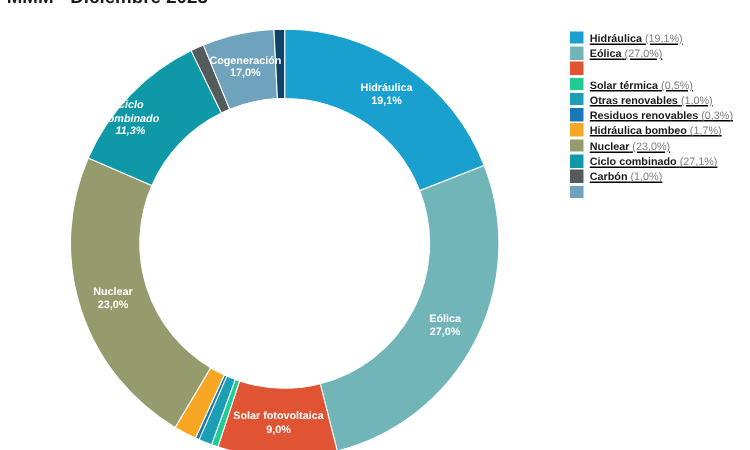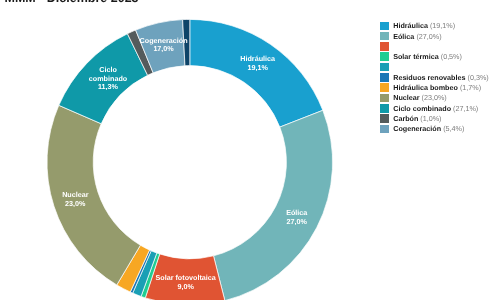--- a/index.html
+++ b/index.html
@@ -6,21 +6,21 @@
   html,body{margin:0;padding:0;}
   body{width:500px;height:300px;overflow:hidden;background:#ffffff;
        font-family:"Liberation Sans",sans-serif;-webkit-font-smoothing:antialiased;text-rendering:geometricPrecision;}
   #page{position:relative;width:500px;height:300px;background:#fff;}
   #chart-title{position:absolute;left:4.5px;top:-8.6px;font-size:12.5px;font-weight:bold;
        color:#1a1a1a;white-space:nowrap;line-height:14px;}
   #donut{position:absolute;left:0;top:0;}
   .slice-label{position:absolute;color:#ffffff;font-size:7.2px;font-weight:bold;
        text-align:center;line-height:8.7px;white-space:nowrap;transform:translate(-50%,-50%) translateY(0.25px);}
   #legend{position:absolute;left:380px;top:20.7px;}
-  .legend-row{display:flex;align-items:center;height:10.3px;}
+  .legend-row{display:flex;align-items:flex-start;height:10.3px;text-decoration:underline;}
   .legend-swatch{width:8.6px;height:8.6px;flex:0 0 8.6px;}
   .legend-text{margin-left:4.6px;font-size:7.2px;color:#3a3a3a;white-space:nowrap;}
   .legend-name{color:#1a1a1a;font-weight:bold;}
   .legend-pct{color:#7d7d7d;}
 </style>
 </head>
 <body>
 
 <div id="page">
   <div id="chart-title">MMM - Diciembre 2023</div>
@@ -48,21 +48,21 @@
         <div>27,0%</div>
       </div>
       <div class="slice-label" style="left: 185.65px; top: 282.43px;">
         <div>Solar fotovoltaica</div>
         <div>9,0%</div>
       </div>
       <div class="slice-label" style="left: 75.32px; top: 199.16px;">
         <div>Nuclear</div>
         <div>23,0%</div>
       </div>
-      <div class="slice-label" style="left: 108px; top: 78.96px;">
+      <div class="slice-label" style="left: 87px; top: 78.96px; font-style: italic;">
         <div>Ciclo</div>
         <div>combinado</div>
         <div>11,3%</div>
       </div>
       <div class="slice-label" style="left: 163.58px; top: 44.79px;">
         <div>Cogeneración</div>
         <div>17,0%</div>
       </div>
     </div>
   <div id="legend">
@@ -76,20 +76,21 @@
       </div>
       <div class="legend-row">
         <span class="legend-swatch" style="background: rgb(224, 84, 51);"></span>
       </div>
       <div class="legend-row">
         <span class="legend-swatch" style="background: rgb(31, 205, 146);"></span>
         <span class="legend-text"><span class="legend-name">Solar térmica</span> <span class="legend-pct">(0,5%)</span></span>
       </div>
       <div class="legend-row">
         <span class="legend-swatch" style="background: rgb(26, 159, 181);"></span>
+        <span class="legend-text"><span class="legend-name">Otras renovables</span> <span class="legend-pct">(1,0%)</span></span>
       </div>
       <div class="legend-row">
         <span class="legend-swatch" style="background: rgb(26, 119, 182);"></span>
         <span class="legend-text"><span class="legend-name">Residuos renovables</span> <span class="legend-pct">(0,3%)</span></span>
       </div>
       <div class="legend-row">
         <span class="legend-swatch" style="background: rgb(247, 167, 35);"></span>
         <span class="legend-text"><span class="legend-name">Hidráulica bombeo</span> <span class="legend-pct">(1,7%)</span></span>
       </div>
       <div class="legend-row">
@@ -99,16 +100,15 @@
       <div class="legend-row">
         <span class="legend-swatch" style="background: rgb(15, 153, 168);"></span>
         <span class="legend-text"><span class="legend-name">Ciclo combinado</span> <span class="legend-pct">(27,1%)</span></span>
       </div>
       <div class="legend-row">
         <span class="legend-swatch" style="background: rgb(84, 91, 92);"></span>
         <span class="legend-text"><span class="legend-name">Carbón</span> <span class="legend-pct">(1,0%)</span></span>
       </div>
       <div class="legend-row">
         <span class="legend-swatch" style="background: rgb(110, 162, 189);"></span>
-        <span class="legend-text"><span class="legend-name">Cogeneración</span> <span class="legend-pct">(5,4%)</span></span>
       </div>
     </div>
 </div>
 
 </body></html>

